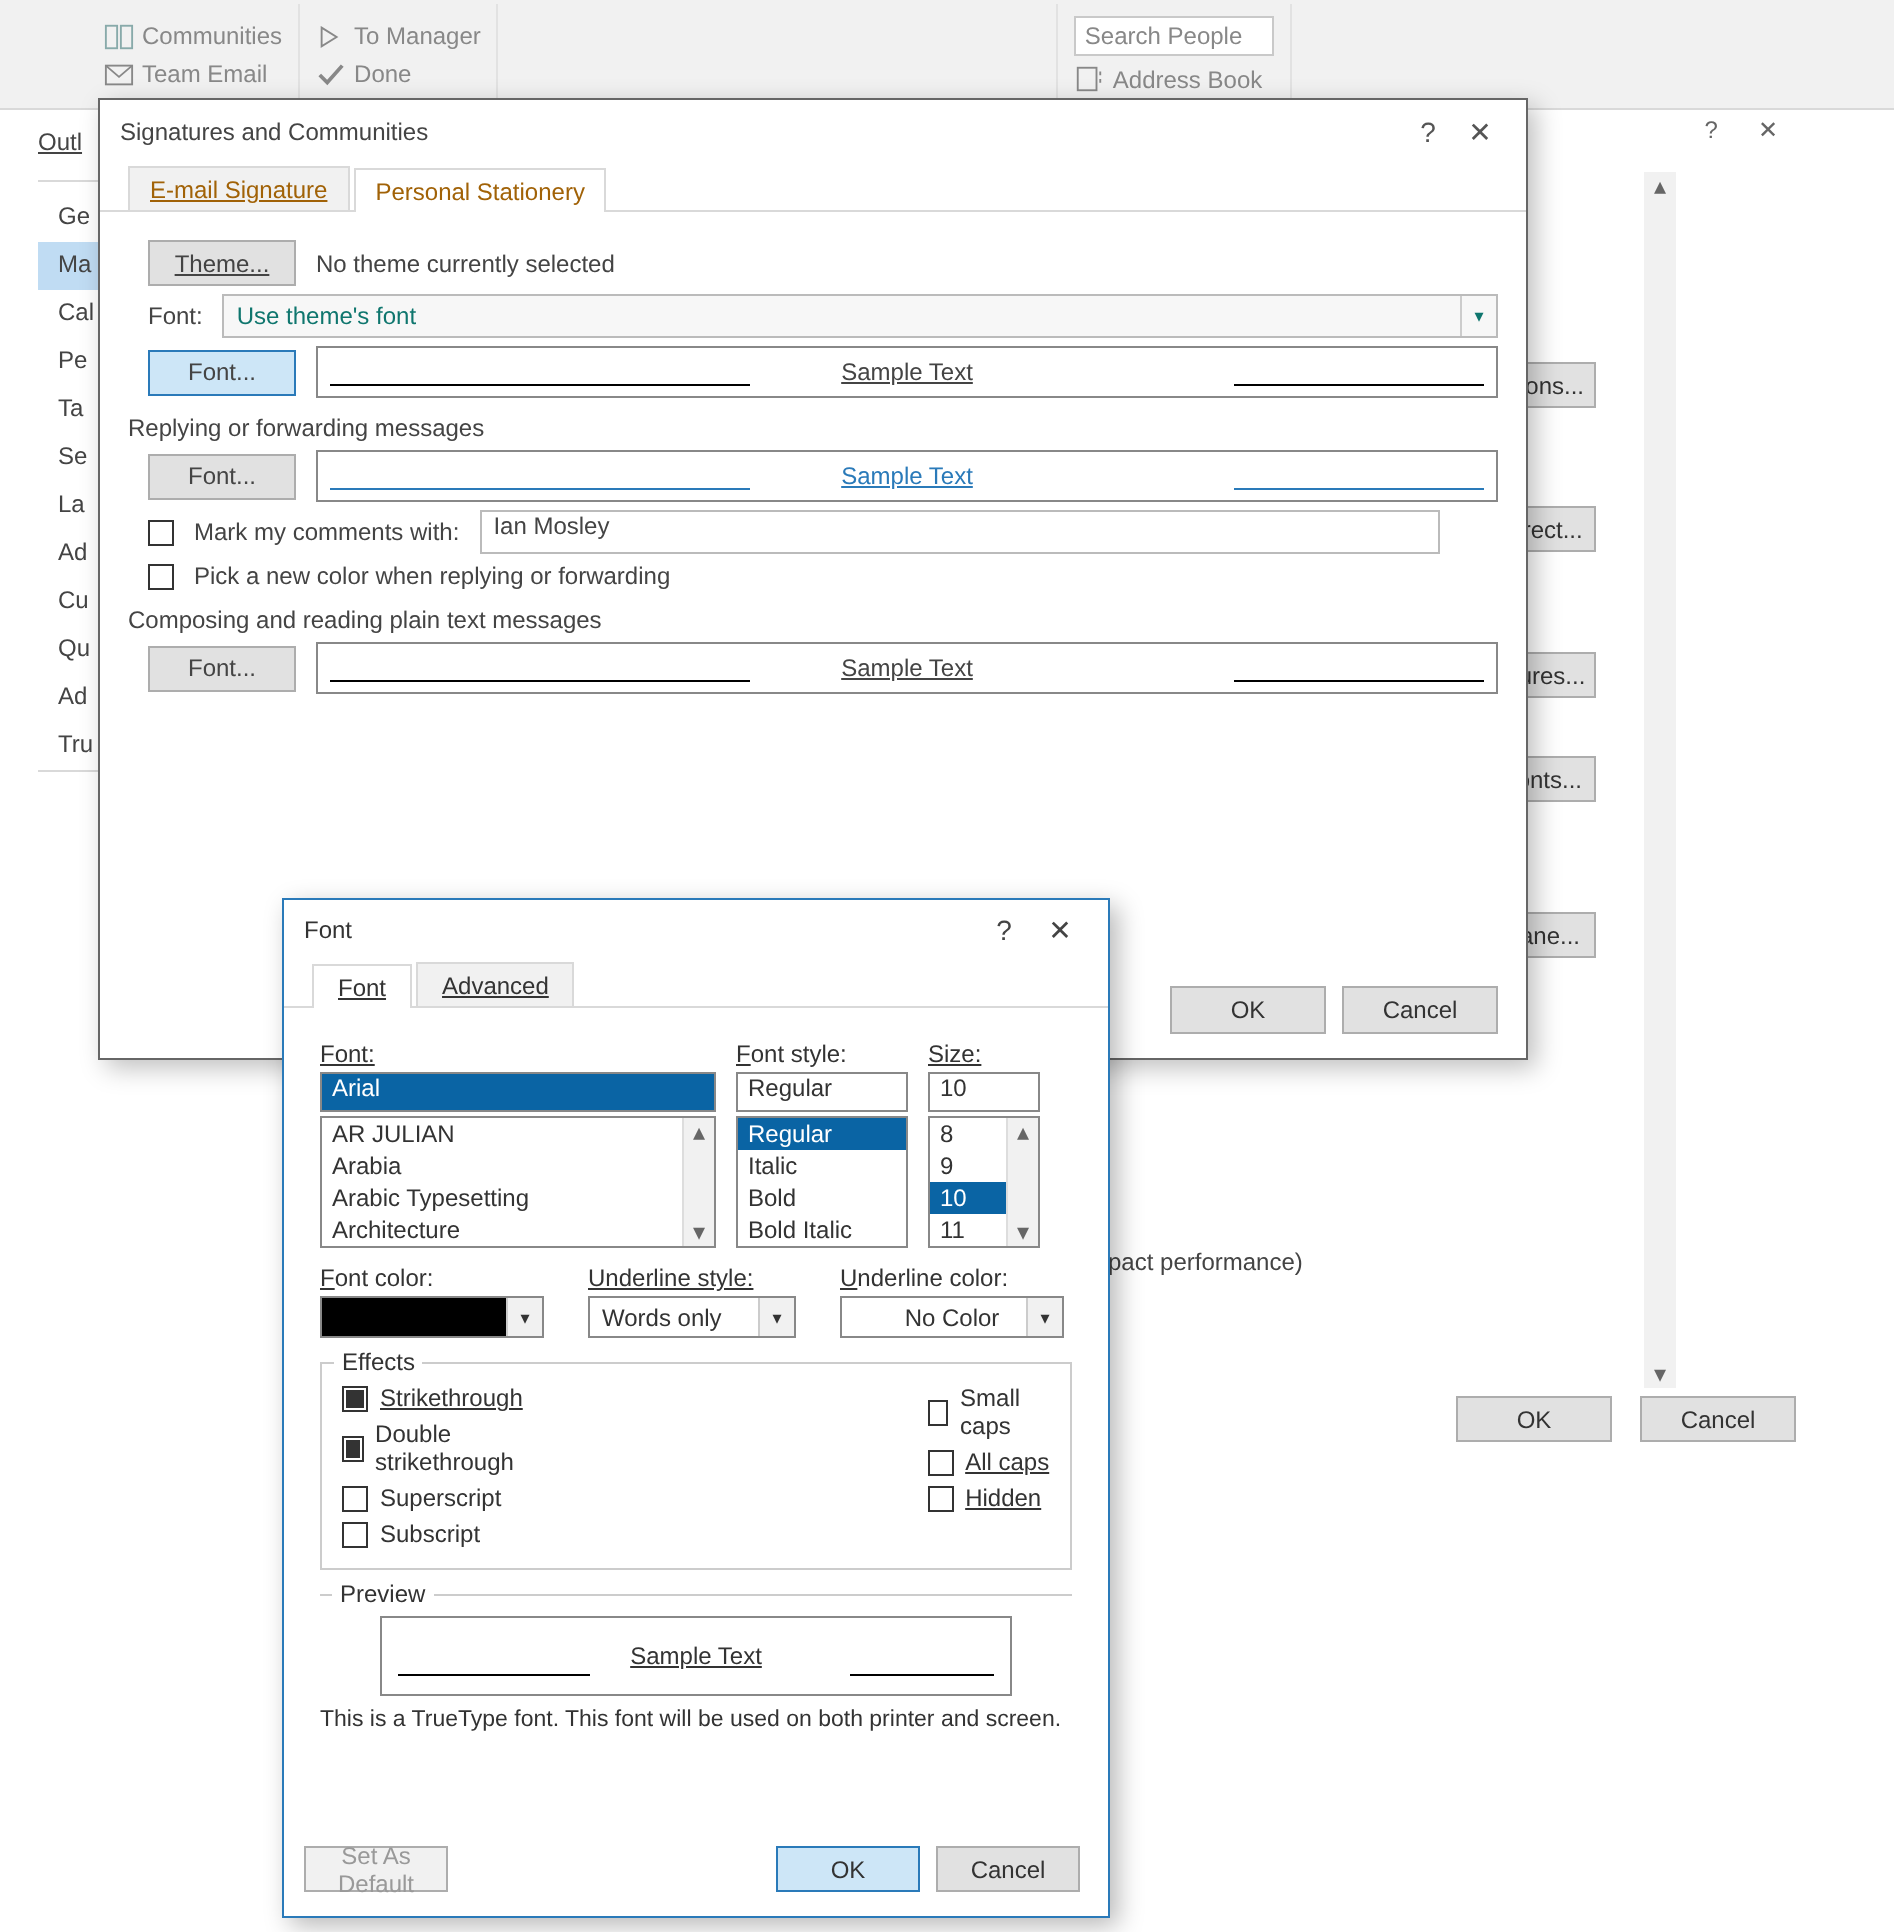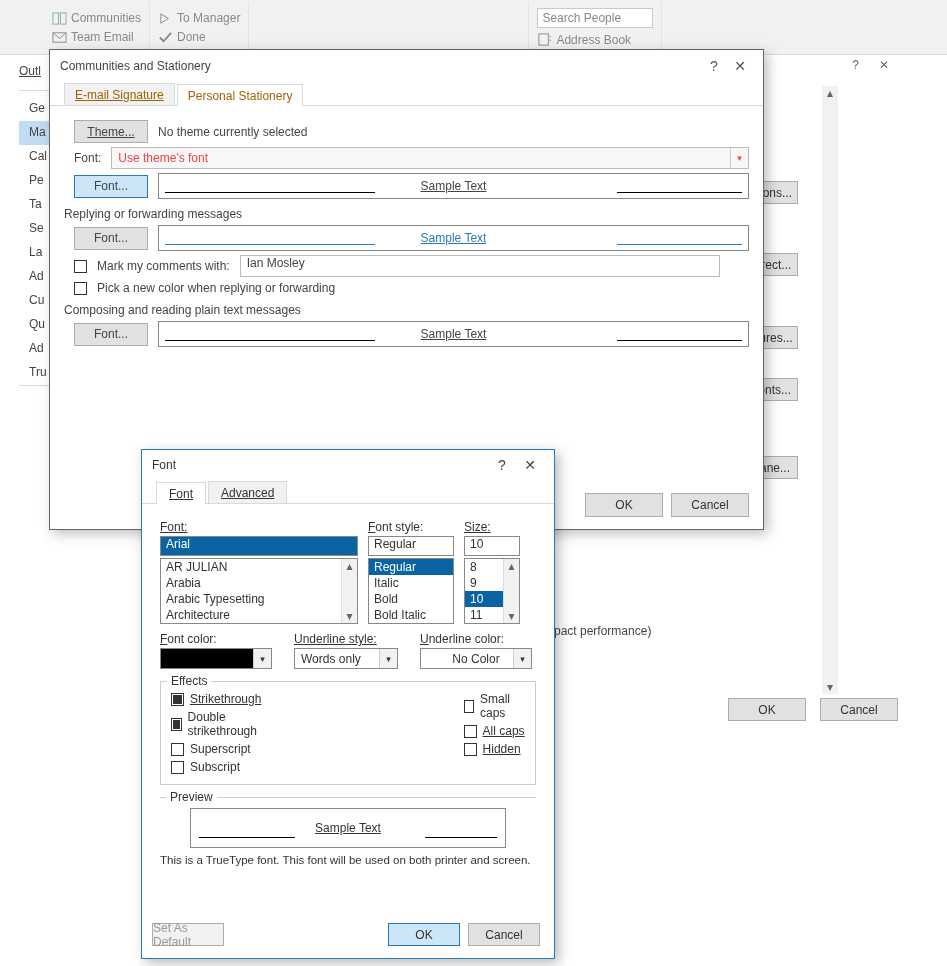--- a/index.html
+++ b/index.html
@@ -3,21 +3,21 @@
 <meta charset="utf-8">
 <style>
   * { box-sizing: border-box; font-family: "Segoe UI", Tahoma, sans-serif; font-size: 12px; }
   body { margin: 0; background: #fff; width: 947px; height: 966px; overflow: hidden; position: relative; color: #333; }
 
   
   .ribbon { position:absolute; left:0; top:0; right:0; height:55px; background:#f1f1f1; border-bottom:1px solid #d9d9d9; display:flex; align-items:flex-start; padding:2px 0 0 44px; color:#888;}
   .ribbon .col { display:flex; flex-direction:column; padding:0 8px; border-right:1px solid #e2e2e2; height:51px; justify-content:center; gap:4px;}
   .ribbon .row { display:flex; align-items:center; gap:4px; white-space:nowrap;}
   .ribbon svg{width:15px;height:15px;}
-  .ribbon .search{border:1px solid #c9c9c9; height:20px; background:#fff; width:116px; padding:0 4px; display:flex;align-items:center; color:#888;}
+  .ribbon .search{border:1px solid #c9c9c9; height:20px; background:#fff; width:100px; padding:0 4px; display:flex;align-items:center; color:#888;}
 
   
   .outl { position:absolute; left:19px; top:64px; color:#444;text-decoration:underline; }
   .helpclose { position:absolute; right:58px; top:58px; display:flex; gap:20px; font-size:16px; color:#666;}
 
   
   .opts-nav { position:absolute; left:19px; top:90px; width:40px; border:1px solid #d9d9d9; border-left:0; border-right:0; padding-top:6px;}
   .opts-tab { height:24px; padding:4px 6px 4px 10px; border-bottom:0; color:#444;}
   .opts-tab.sel { background:#c0dcf3;}
 
@@ -31,21 +31,21 @@
   .dlg1 .titlebar .sp { flex:1 }
   .dlg1 .titlebar .ic { width:26px; display:flex; justify-content:center; font-size:14px; color:#555;}
   .dlg1 .tabs { display:flex; padding-left:14px; height:24px; border-bottom:1px solid #d9d9d9; align-items:flex-end;}
   .dlg1 .tab { border:1px solid #d9d9d9; border-bottom:0; padding:4px 10px; margin-right:2px; background:#f1f1f1; color:#a16207; height:22px;}
   .dlg1 .tab.act { background:#fff; position:relative; top:1px;}
   .dlg1 .body { padding:10px 14px; color:#444;}
   .d1-sec { margin:0 0 4px 0; }
   .d1-row { display:flex; align-items:center; gap:10px; margin:4px 0 4px 10px;}
   .d1-btn { border:1px solid #adadad; background:#e1e1e1; height:23px; min-width:74px; display:flex;align-items:center;justify-content:center; }
   .d1-btn.sel { border:1px solid #2a7ab9; background:#cde6f7;}
-  .d1-dd { border:1px solid #bbb; background:#f7f7f7; color:#ef4444; height:22px; flex:1; display:flex; align-items:center; padding:0 6px; position:relative;}
+  .d1-dd { border:1px solid #bbb; background:#f7f7f7; color:#0f766e; height:22px; flex:1; display:flex; align-items:center; padding:0 6px; position:relative;}
   .d1-dd .chev { position:absolute; right:0; top:0; bottom:0; width:18px; border-left:1px solid #ccc; display:flex;align-items:center;justify-content:center; font-size:9px;}
   .sample-box { border:1px solid #888; height:26px; flex:1; display:flex; align-items:center; padding:0 10px; position:relative;}
   .sample-line { position:absolute; bottom:5px; height:1px; background:#000;}
   .slineL{ left:6px; width:210px;} .slineR{ right:6px; width:125px;}
   .sample-text { margin:0 auto; text-decoration:underline; }
   .cbx { width:13px; height:13px; border:1px solid #333;}
   .d1-input { border:1px solid #bbb; background:#fff; height:22px; flex:1; padding:0 6px; color:#444;}
   .dlg1 .footer { position:absolute; right:14px; bottom:12px; display:flex; gap:8px;}
   .footer-btn { border:1px solid #adadad; background:#e1e1e1; height:24px; width:78px; display:flex;align-items:center;justify-content:center;}
 
@@ -73,21 +73,21 @@
   .fieldset .legend { position:absolute; top:-8px; left:6px; background:#fff; padding:0 4px;}
   .fx-cols { display:flex; gap:40px;}
   .fx-col { display:flex; flex-direction:column; gap:4px;}
   .fx-row { display:flex; align-items:center; gap:6px;}
   .cb { width:13px; height:13px; border:1px solid #333; position:relative;}
   .cb.ck::after { content:""; position:absolute; left:1px; top:1px; right:1px; bottom:1px; background:#333;}
   .preview-box { border:1px solid #888; height:40px; display:flex;align-items:center; position:relative; padding:0 12px; margin:4px 30px 0 30px;}
   .preview-box .ln{position:absolute; bottom:9px; height:1px; background:#000;}
   .preview-box .lnL{left:8px;width:96px;} .preview-box .lnR{right:8px;width:72px;}
   .d2-note { font-size:11.5px; color:#333; margin-top:6px;}
-  .dlg2 .footer { position:absolute; left:10px; right:14px; bottom:12px; display:flex; align-items:center;}
+  .dlg2 .footer { position:absolute; left:10px; right:14px; bottom:12px; display:flex; align-items:center;text-align:center;}
   .dlg2 .footer .sp2{flex:1}
   .dlg2 .footer-btn { border:1px solid #adadad; background:#e1e1e1; height:23px; width:72px; display:flex;align-items:center;justify-content:center; margin-left:8px;}
   .dlg2 .footer-btn.primary { border:1px solid #2a7ab9; background:#cde6f7; width:72px;}
   .dlg2 .footer-btn.dis { color:#999; background:#f1f1f1;}
 
   
   .bg-ok { position:absolute; left:728px; top:698px; }
   .bg-cancel { position:absolute; left:820px; top:698px;}
 
   .u { text-decoration:underline;}
@@ -174,21 +174,21 @@
 <div class="scrollbar-v">
     <span>▴</span>
     <span>▾</span>
   </div>
 
 <div class="behind-btn bg-ok" style="width:78px;">OK</div>
 <div class="behind-btn bg-cancel" style="width:78px;">Cancel</div>
 
 <div class="dlg1">
   <div class="titlebar">
-    <span>Communities and Stationery</span>
+    <span>Signatures and Communities</span>
     <span class="sp"></span>
     <span class="ic">?</span>
     <span class="ic">✕</span>
   </div>
   <div class="tabs">
     <div class="tab"><span class="u">E-mail Signature</span></div>
     <div class="tab act"><span>Personal Stationery</span></div>
   </div>
   <div class="body">
     <div class="d1-row">

